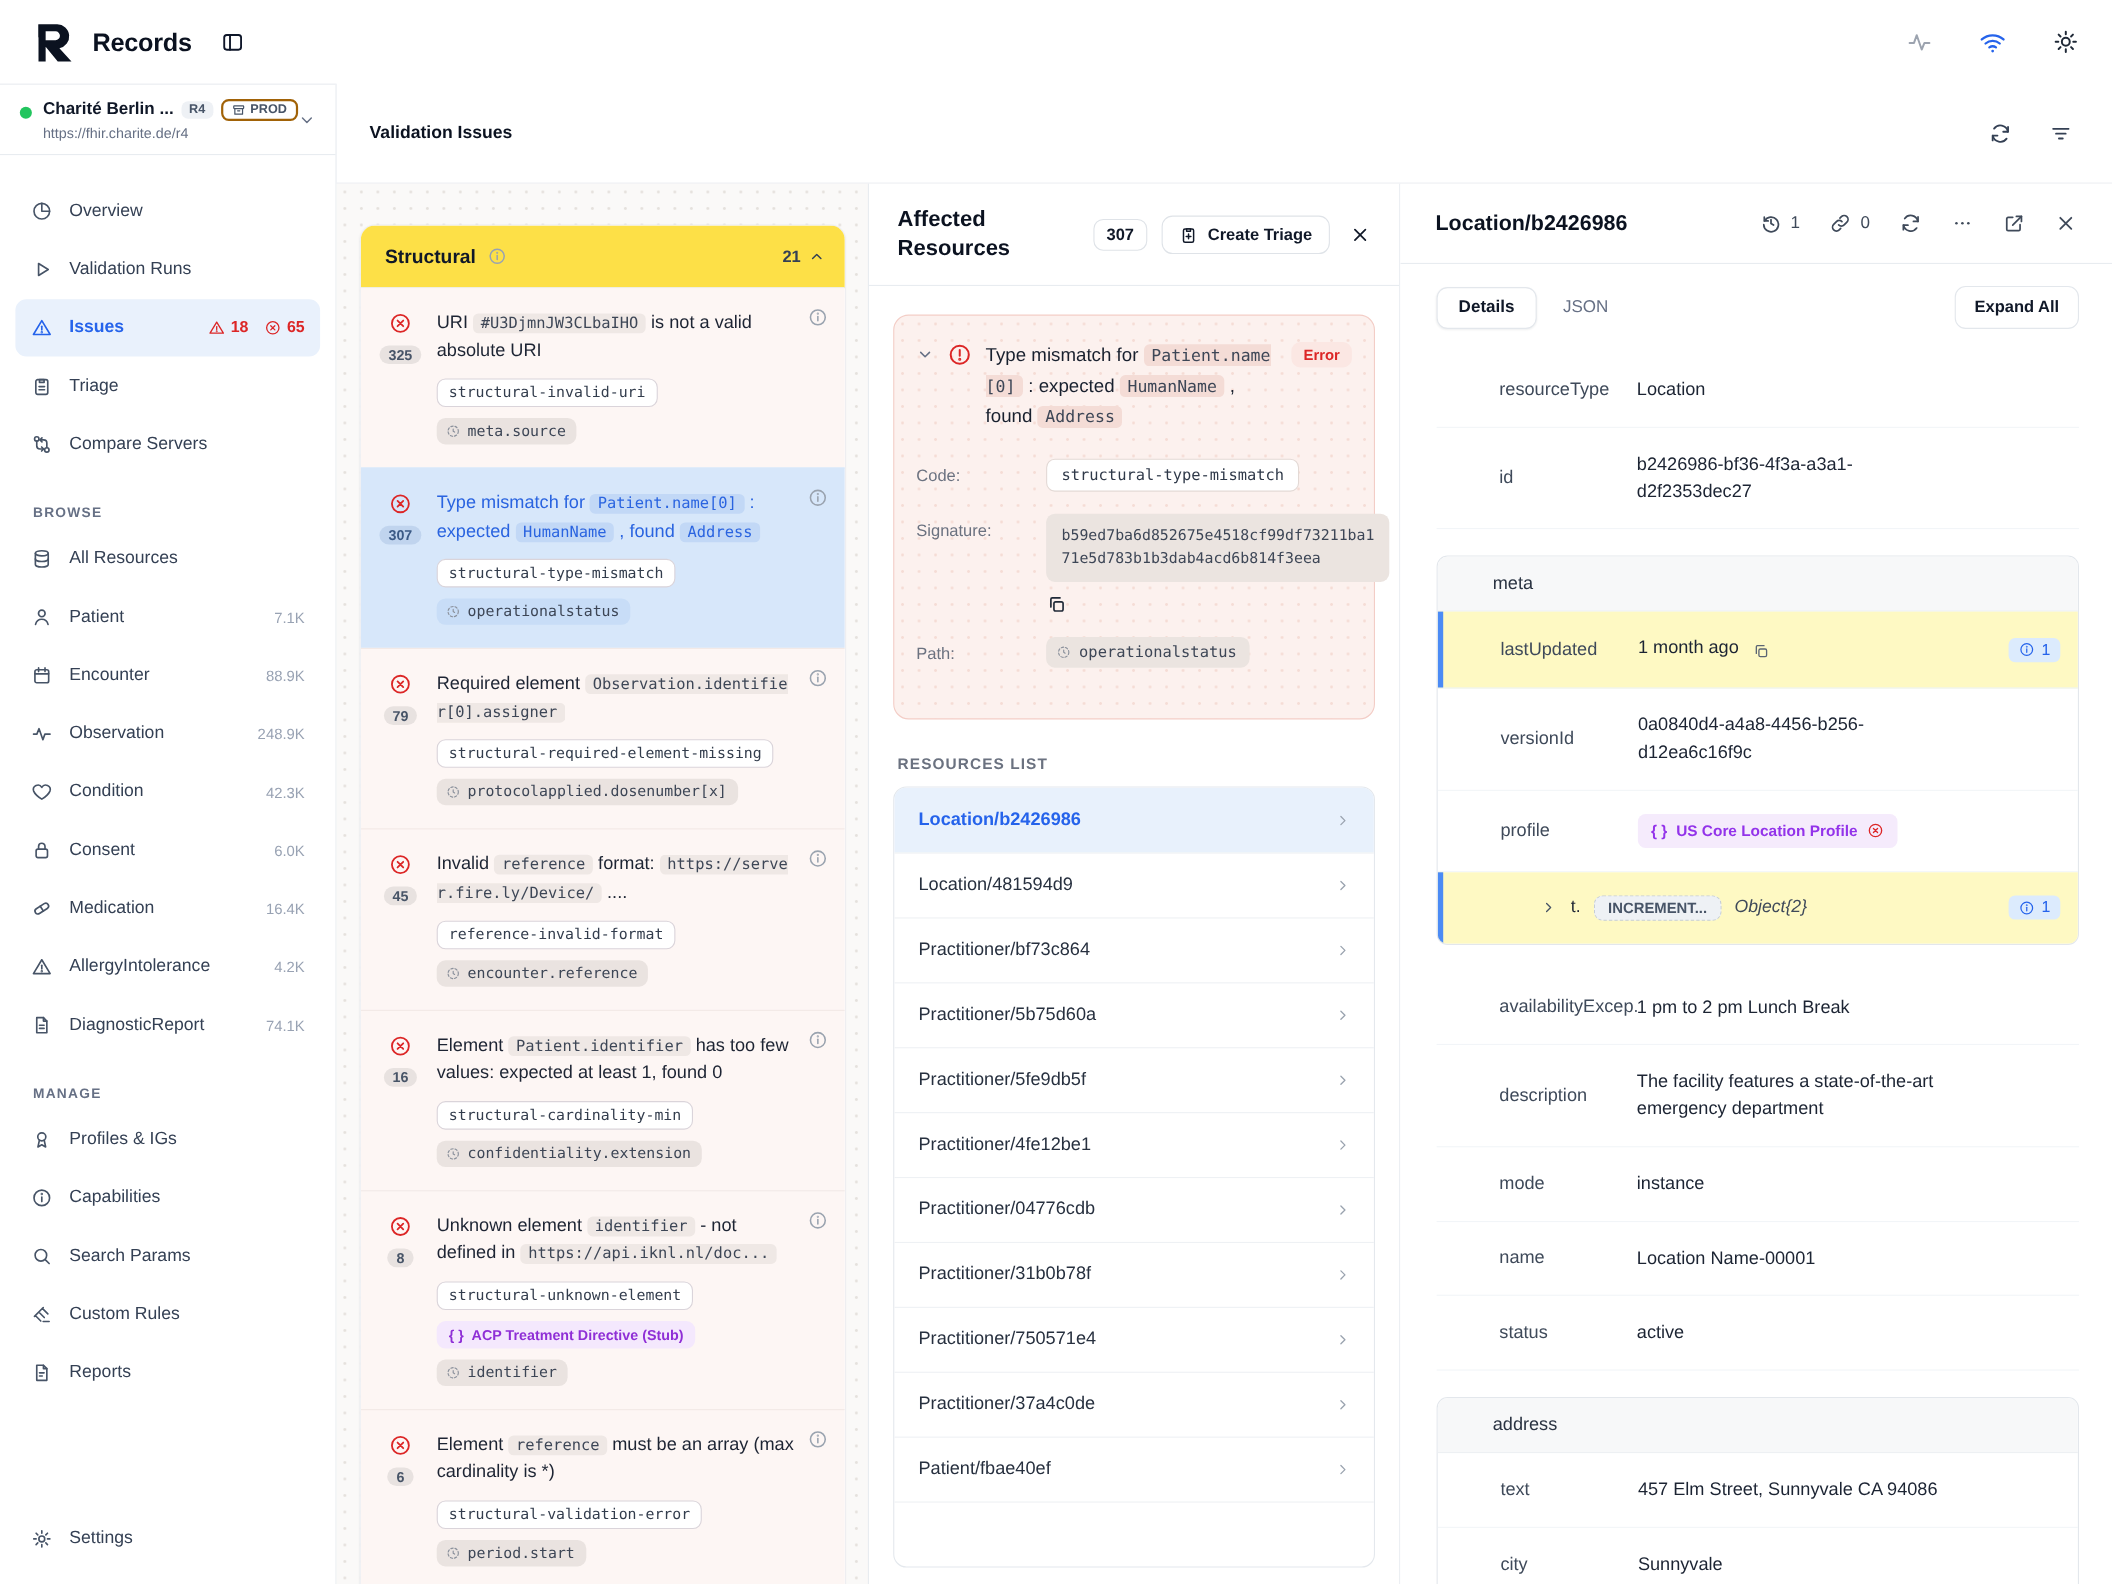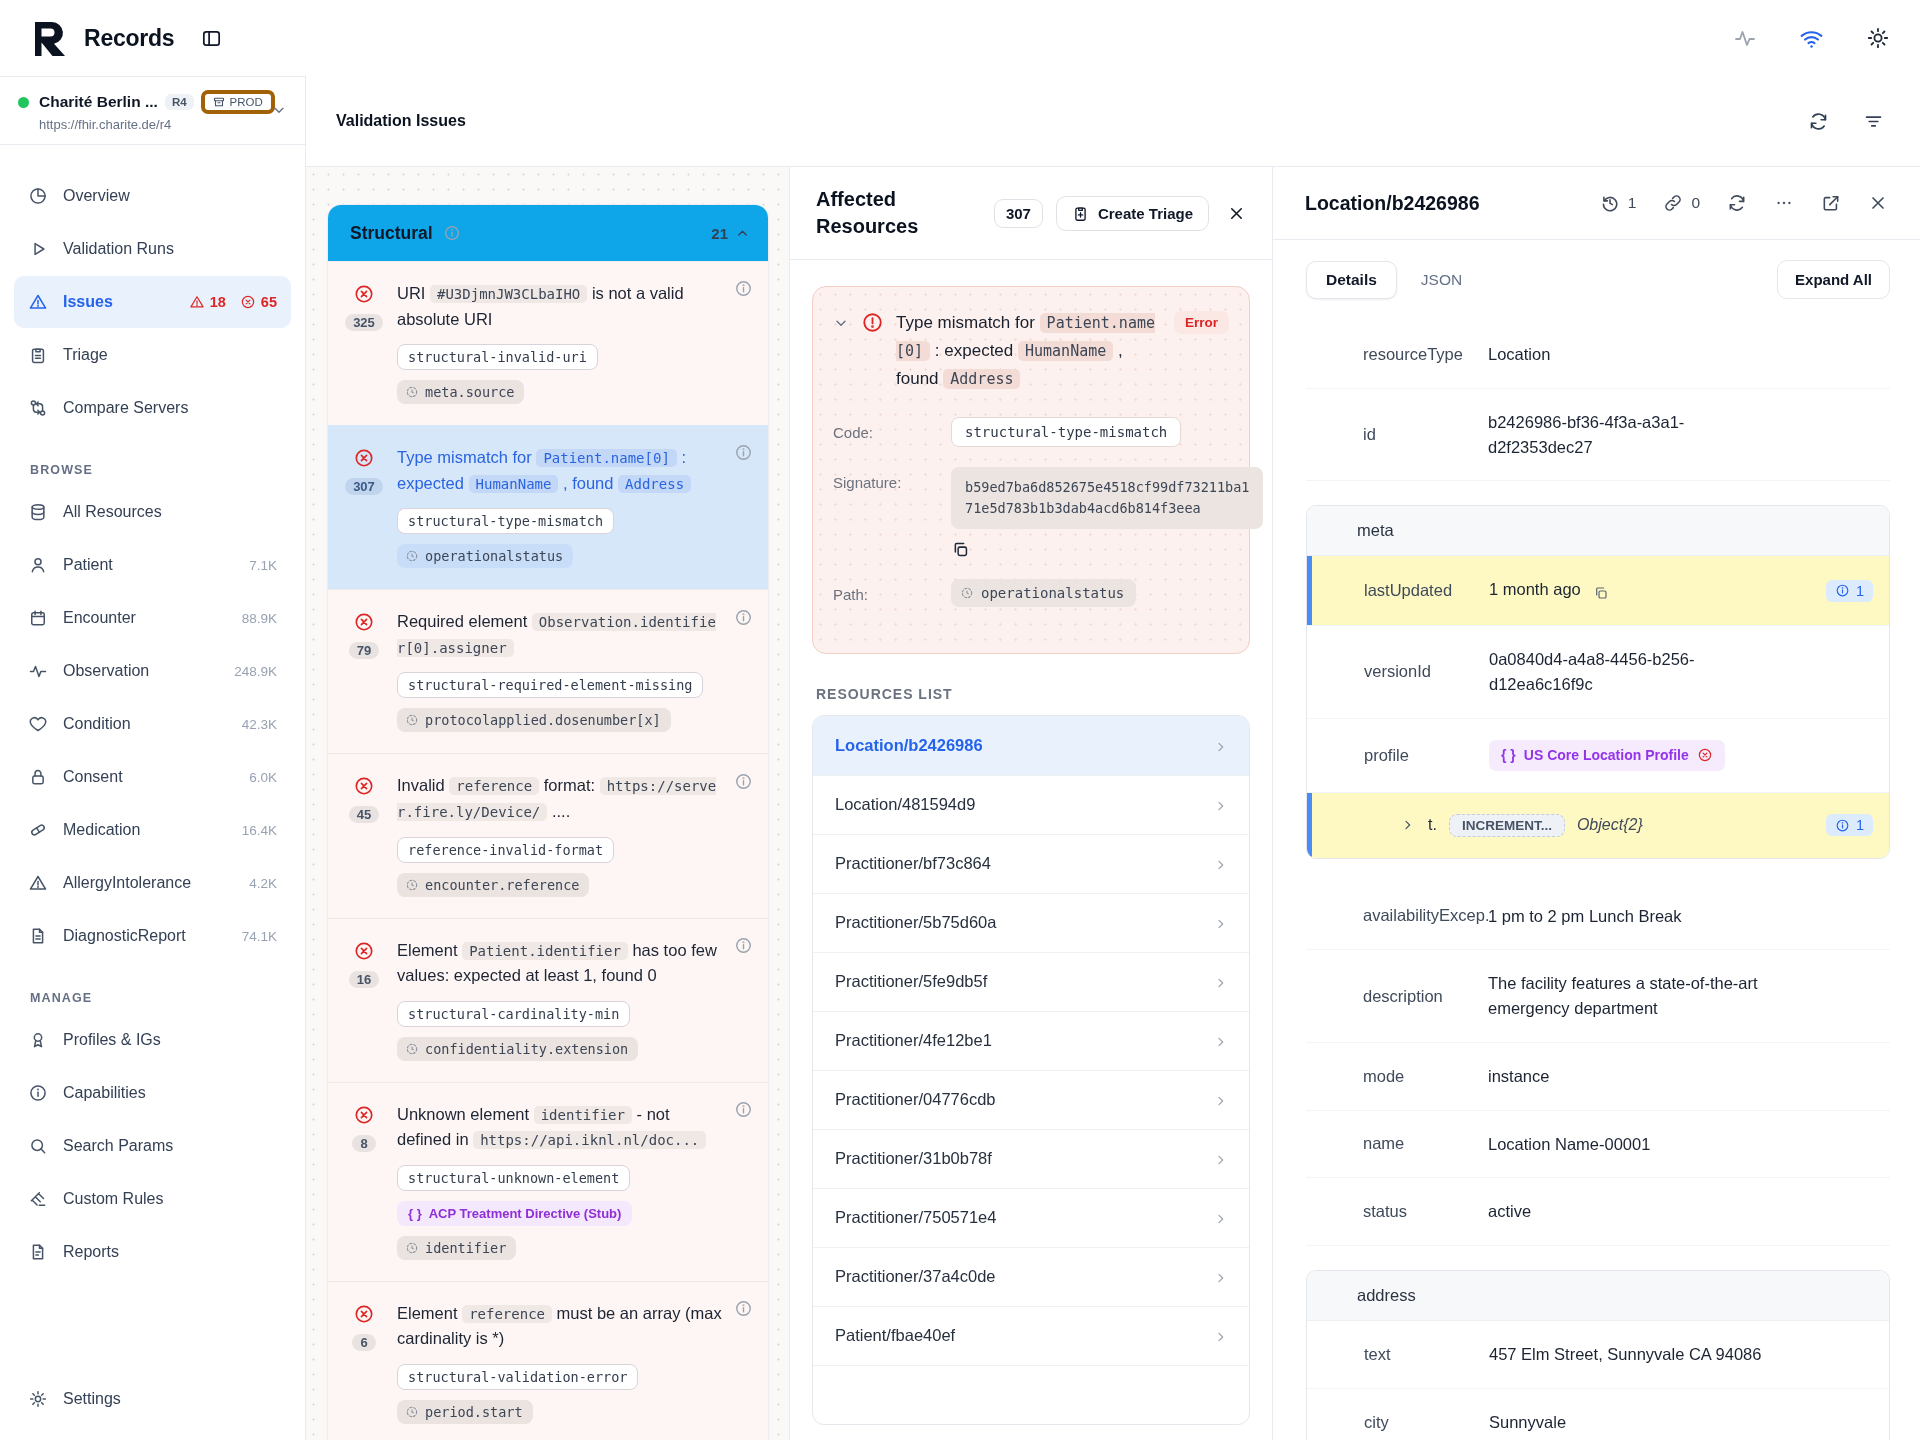--- a/index.html
+++ b/index.html
@@ -19,21 +19,21 @@
   .shell { flex:1; display:flex; min-height:0; }
 
   
   .sidebar { width:306px; flex:none; border-right:1px solid #e8ecf0; display:flex; flex-direction:column; background:#fff; }
   .server-box { padding:13px 18px 12px 18px; border-top:1px solid #e8ecf0; border-bottom:1px solid #e8ecf0; display:flex; gap:10px; cursor:pointer; }
   .server-dot { width:11px; height:11px; border-radius:50%; background:#22c55e; margin-top:7px; flex:none; }
   .server-main { flex:1; min-width:0; }
   .server-line1 { display:flex; align-items:center; gap:7px; }
   .server-name { font-size:15.5px; font-weight:700; color:#101828; white-space:nowrap; }
   .badge-r4 { background:#eef1f5; color:#475467; font-size:11.5px; font-weight:700; border-radius:6px; padding:2px 7px; }
-  .badge-prod { border:4px solid #a16207; color:#475467; font-size:11.5px; font-weight:400; border-radius:7px; padding:2px 8px; display:inline-flex; align-items:flex-end; gap:5px; }
+  .badge-prod { border:2px solid #a16207; color:#475467; font-size:11.5px; font-weight:700; border-radius:7px; padding:2px 8px; display:inline-flex; align-items:flex-end; gap:5px; }
   .server-url { font-size:13px; color:#667085; margin-top:3px; white-space:nowrap; overflow:hidden; }
   .server-chev { color:#667085; margin-top:10px; }
 
   .nav { padding-top:24px; flex:1; display:flex; flex-direction:column; }
   .nav-item { height:52px; margin:1px 14px; padding:0 14px; border-radius:10px; display:flex; align-items:center; gap:15px; font-size:16px; color:#344054; font-weight:500; cursor:pointer; }
   .nav-item .nav-ic { color:#475467; display:flex; }
   .nav-item.active { background:#e9f1fc; color:#2563eb; font-weight:600; }
   .nav-item.active .nav-ic { color:#2563eb; }
   .nav-label { flex:none; }
   .nav-badges { margin-left:auto; display:flex; gap:14px; align-items:center; }
@@ -46,21 +46,21 @@
   .main { flex:1; min-width:0; display:flex; flex-direction:column; }
   .main-header { height:91px; flex:none; border-bottom:1px solid #e8ecf0; display:flex; align-items:center; padding:0 36px 0 30px; }
   .page-title { font-size:16px; font-weight:700; color:#0b1220; }
   .mh-icons { margin-left:auto; display:flex; gap:34px; color:#344054; }
   .content { flex:1; display:flex; min-height:0; }
 
   
   .col-issues { width:484px; flex:none; border-right:1px solid #e8ecf0; padding:37px 20px 0 21px; overflow:hidden;
     background-color:#faf9f8; background-image:radial-gradient(#e5e1dd 1.2px, transparent 1.3px); background-size:15px 15px; }
   .structural-card { background:#fff; border:1px solid #eceef1; border-radius:14px; overflow:hidden; box-shadow:0 1px 2px rgba(16,24,40,.04); height:1400px; }
-  .sc-head { height:57px; display:flex; align-items:center; padding:0 18px 0 22px; border-bottom:1px solid #eef0f2; background:#0ea5e9; }
+  .sc-head { height:57px; display:flex; align-items:center; padding:0 18px 0 22px; border-bottom:1px solid #eef0f2; background:#fde047; }
   .sc-title { font-size:17.5px; font-weight:650; color:#101828; }
   .sc-info { color:#98a2b3; margin-left:10px; display:flex; }
   .sc-right { margin-left:auto; display:flex; align-items:center; gap:7px; color:#344054; font-size:15px; font-weight:600; cursor:pointer; }
   .issue-card { position:relative; display:flex; gap:13px; padding:19px 16px 21px 16px; background:#fdf6f4; border-top:1px solid #f2e9e6; cursor:pointer; }
   .issue-card:first-child { border-top:none; }
   .issue-card.selected { background:#d7e7fa; border-top-color:#d7e7fa; }
   .ic-left { width:40px; flex:none; display:flex; flex-direction:column; align-items:center; gap:9px; padding-top:2px; }
   .err-ic { color:#dc2626; }
   .count-pill { background:#e8e2e0; color:#475467; border-radius:10px; font-size:13px; font-weight:600; padding:1px 8px; }
   .selected .count-pill { background:#c0d4ee; color:#3b5a86; }

